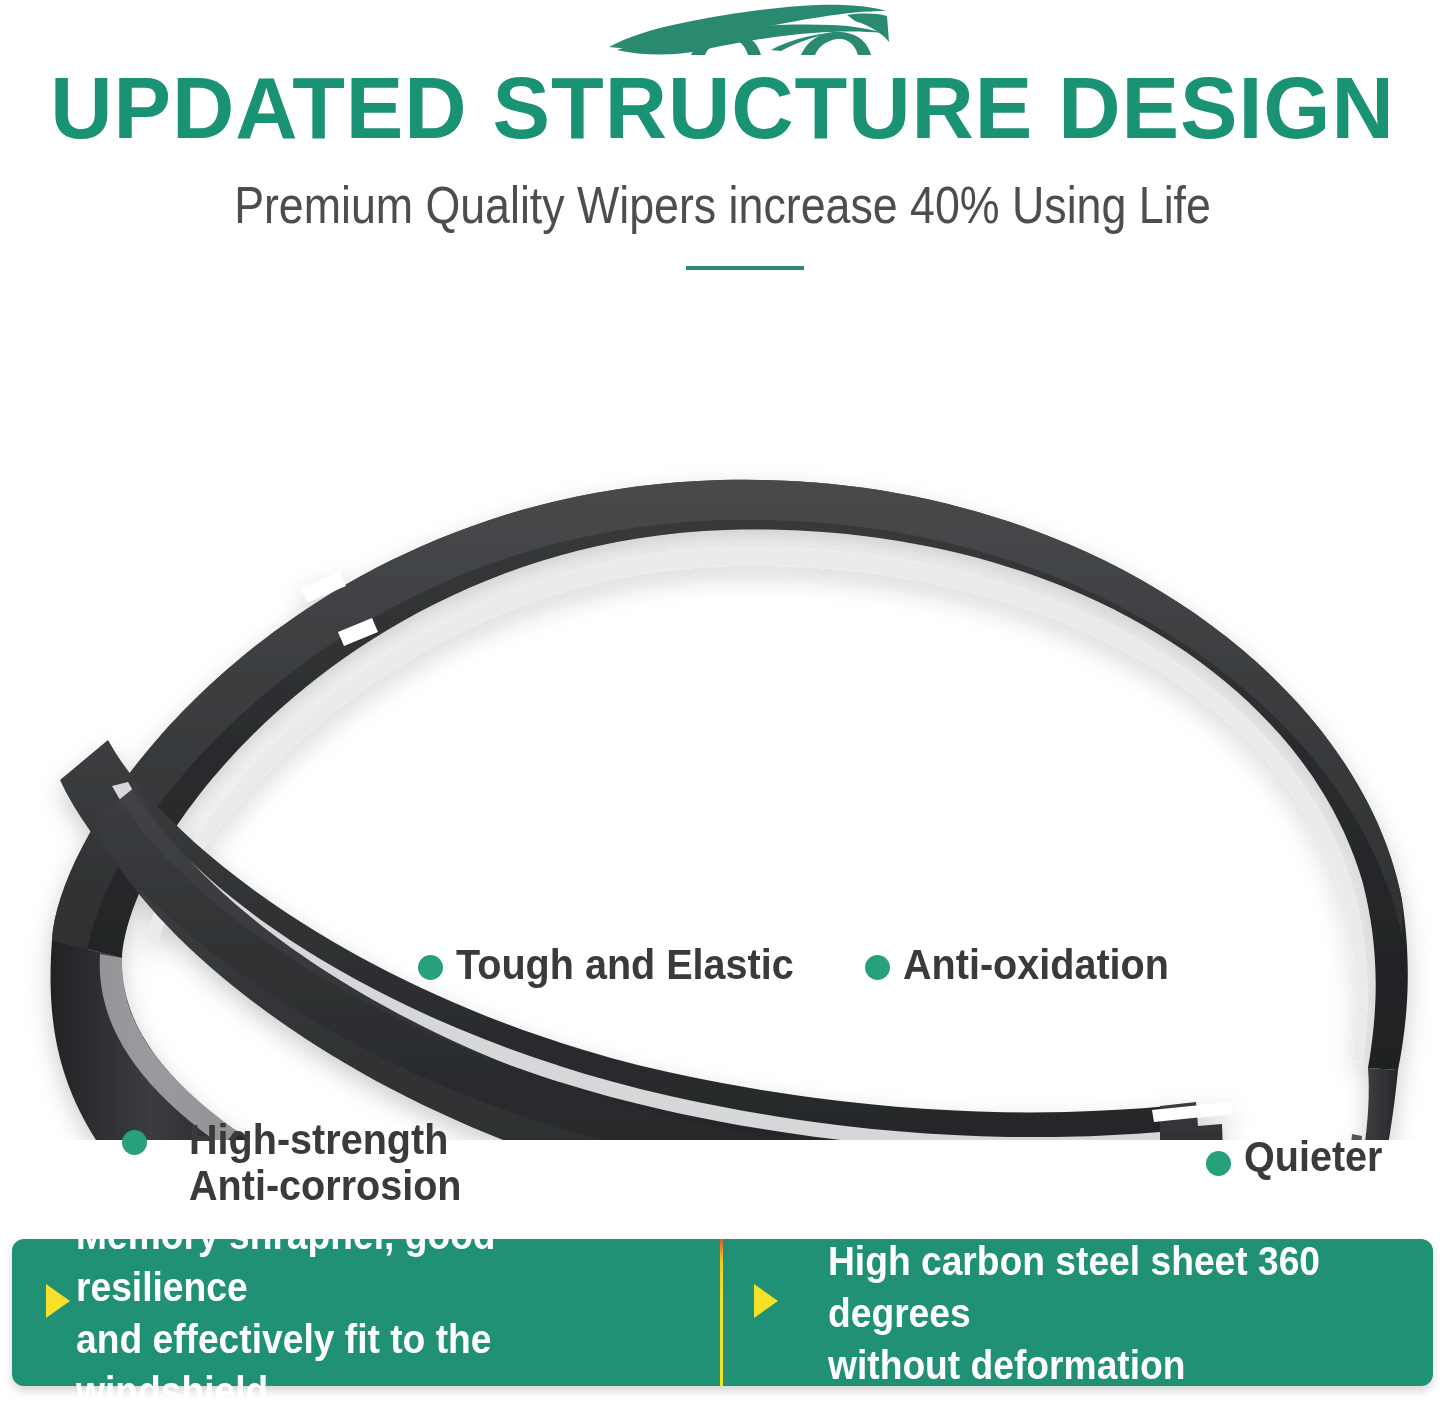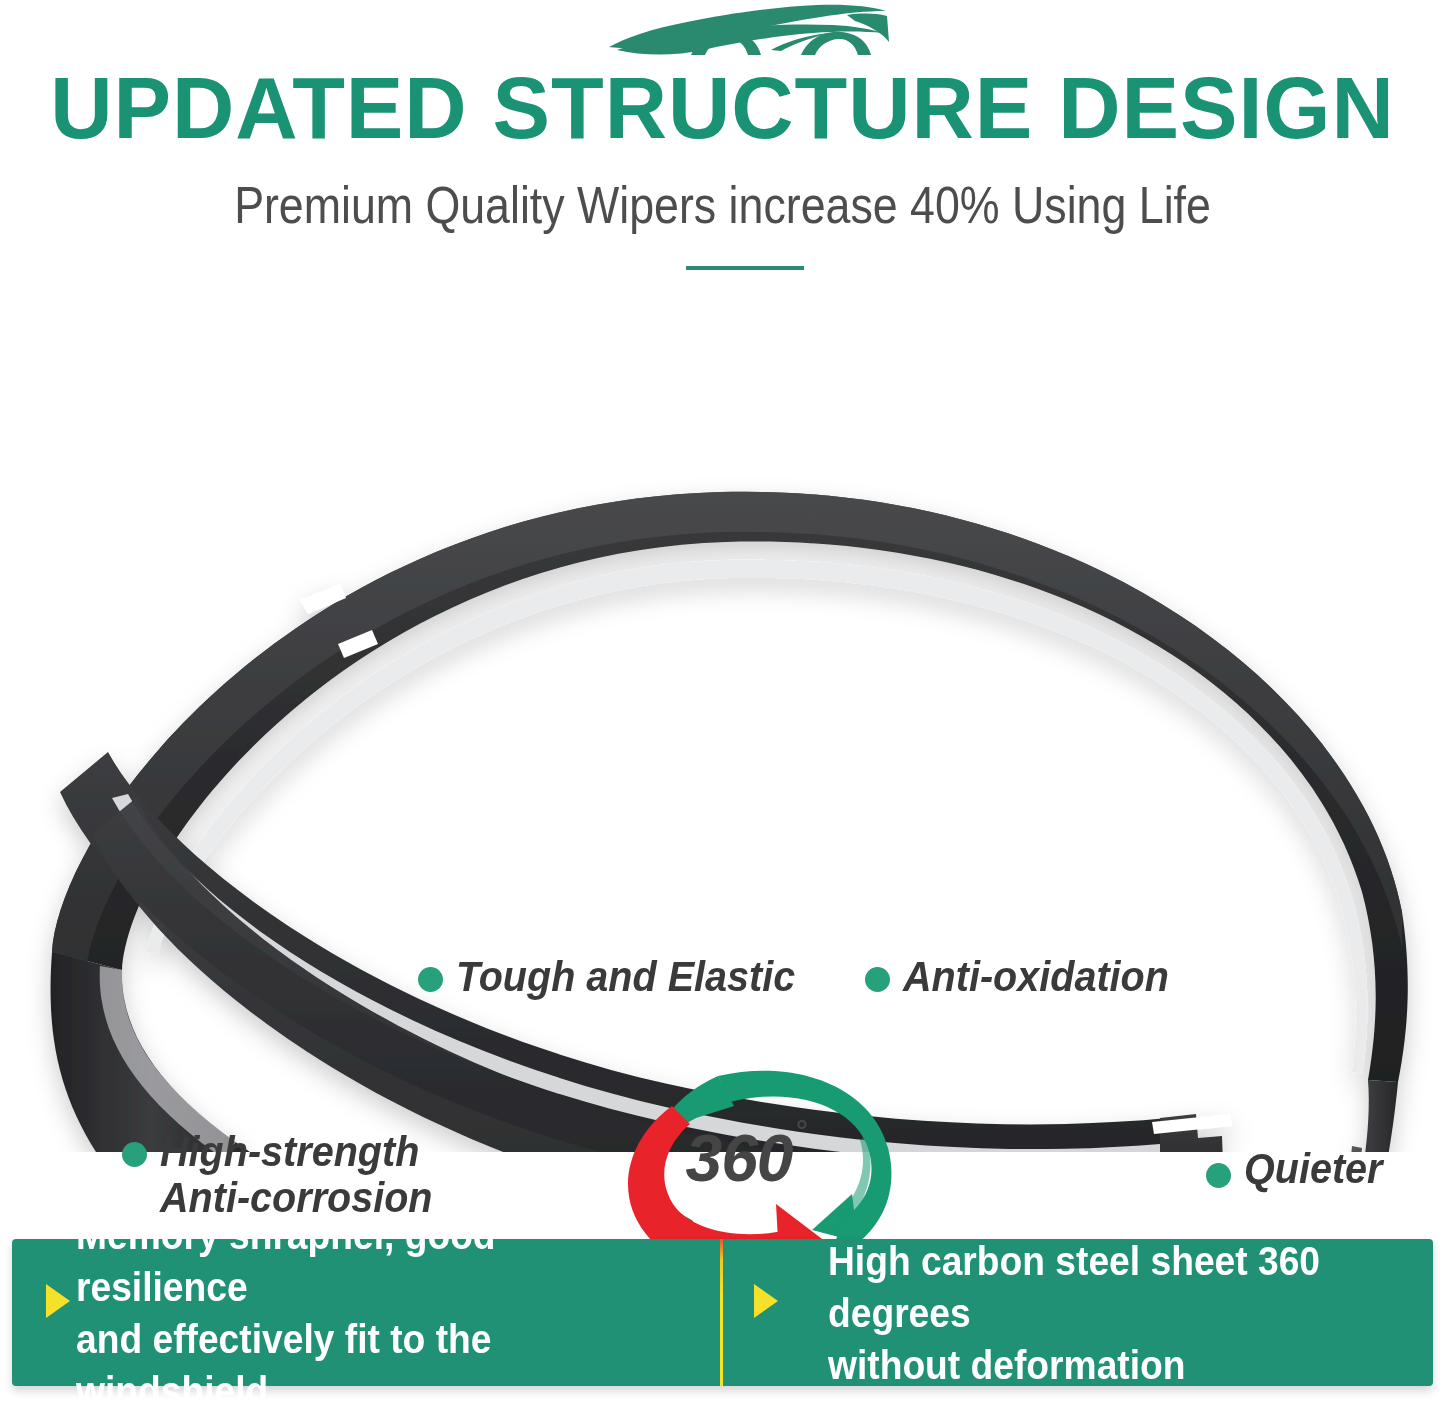--- a/index.html
+++ b/index.html
@@ -68,24 +68,23 @@
     transform: translateX(-50%);
     width: 118px;
     height: 4px;
     background: #2a8a77;
   }
 
   
   #hero {
     position: absolute;
     left: 0;
-    top: 392px;
+    top: 380px;
     width: 1232px;
     height: 760px;
-    font-style: italic;
   }
   #product-svg {
     position: absolute;
     left: 0; top: 0;
     width: 1445px;
     height: 760px;
   }
 
   
   .feature {
@@ -107,21 +106,21 @@
     color: #3a3a3a;
     font-family: "Liberation Sans Narrow", "Liberation Sans", sans-serif;
     font-weight: bold;
     font-size: 43px;
     line-height: 46px;
     transform: scaleX(0.92);
     transform-origin: left center;
   }
   #feature-tough   { left: 418px; top: 561px; }
   #feature-anti-ox { left: 865px; top: 561px; text-align: center; }
-  #feature-high    { left: 122px; top: 736px; }
+  #feature-high    { left: 122px; top: 736px; gap: 29px; }
   #feature-quiet   { left: 1206px; top: 753px; align-items: center; }
 
   
   #badge-360 {
     position: absolute;
     left: 566px;
     top: 652px;
     width: 360px;
     height: 228px;
   }
@@ -156,21 +155,21 @@
   }
 
   
   #bottom-banner {
     position: absolute;
     left: 12px;
     top: 1239px;
     width: 1421px;
     height: 147px;
     background: #219176;
-    border-radius: 4px;
+    border-radius: 12px;
     display: flex;
     box-shadow: 0 5px 9px rgba(0,0,0,0.16);
   }
   .banner-panel {
     position: relative;
     display: flex;
     align-items: center;
     box-sizing: border-box;
     height: 100%;
   }
@@ -355,59 +354,20 @@
     <span class="dot"></span>
     <span class="txt" style="white-space:pre-line;">High-strength
 Anti-corrosion</span>
   </div>
 
   <div class="feature" id="feature-quiet">
     <span class="dot"></span>
     <span class="txt">Quieter</span>
   </div>
 
-  <div id="badge-360">
-    <svg viewBox="0 0 360 228" width="360" height="228" xmlns="http://www.w3.org/2000/svg">
-
-      <path d="M152 32
-               C 232 14, 306 44, 322 104
-               C 336 158, 306 198, 264 216
-               L 276 176
-               C 300 160, 312 134, 302 104
-               C 288 62, 228 42, 164 58
-               Z" fill="#189a72"></path>
-
-      <path d="M286 150 L 292 198 L 246 186 Z" fill="#189a72"></path>
-
-      <path d="M152 32 L 168 62 L 130 74
-               C 98 90, 82 118, 90 148
-               C 96 170, 114 186, 138 194
-               L 126 176
-               C 92 160, 74 132, 84 104
-               C 94 70, 124 44, 152 32 Z" fill="#189a72"></path>
-
-      <path d="M300 92 C 312 128, 300 166, 268 190 L 272 170
-               C 294 150, 302 122, 294 96 Z" fill="#189a72" opacity="0.55"></path>
-
-      <path d="M106 62
-               C 60 96, 48 150, 80 190
-               C 108 226, 170 238, 232 222
-               L 222 186
-               C 176 196, 130 188, 110 164
-               C 90 138, 96 104, 124 80
-               Z" fill="#e8232a"></path>
-
-      <path d="M210 160 L 268 204 L 214 232 Z" fill="#e8232a"></path>
-      <path d="M214 200 L 234 214 L 224 238 L 212 232 Z" fill="#e8232a"></path>
-    </svg>
-    <div id="badge-text">
-      <span class="num">360</span>
-      <span class="deg">°</span>
-    </div>
-  </div>
 </div>
 
 <div id="bottom-banner">
 
   <div class="banner-panel" id="banner-panel-left">
     <span class="banner-arrow"></span>
     <span class="banner-text">Memory shrapnel, good resilience
 and effectively fit to the windshield</span>
   </div>
 

